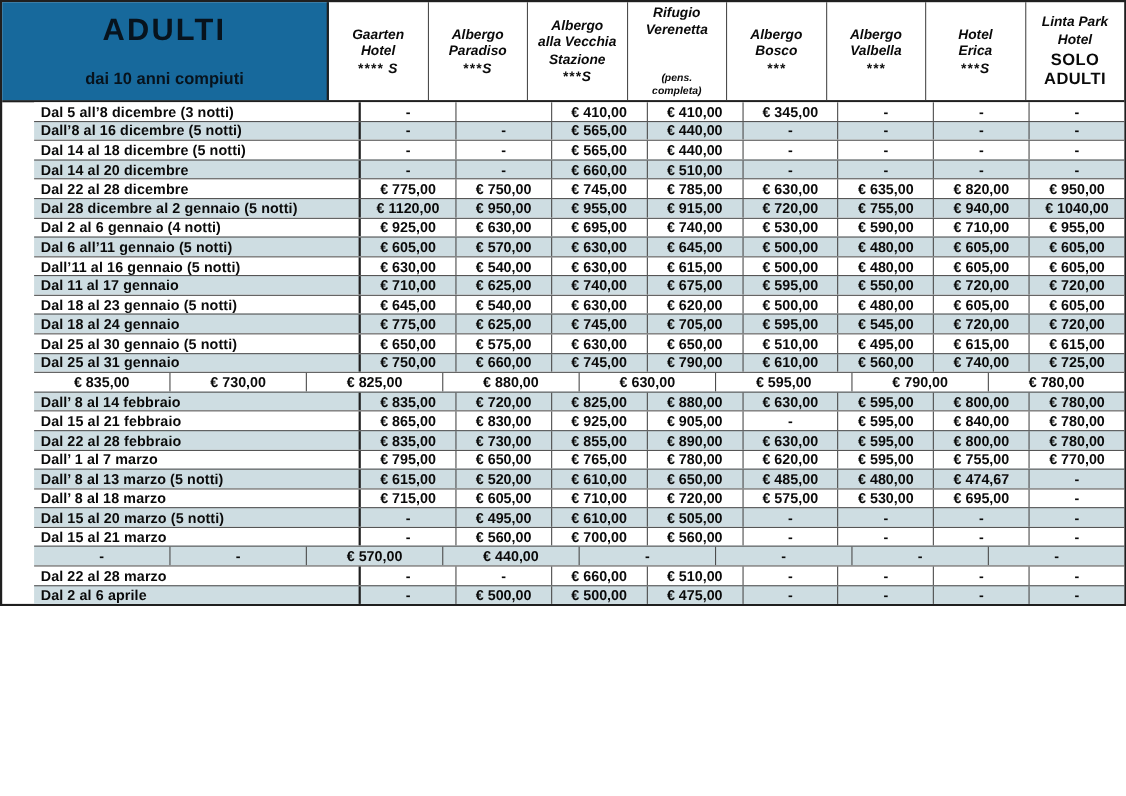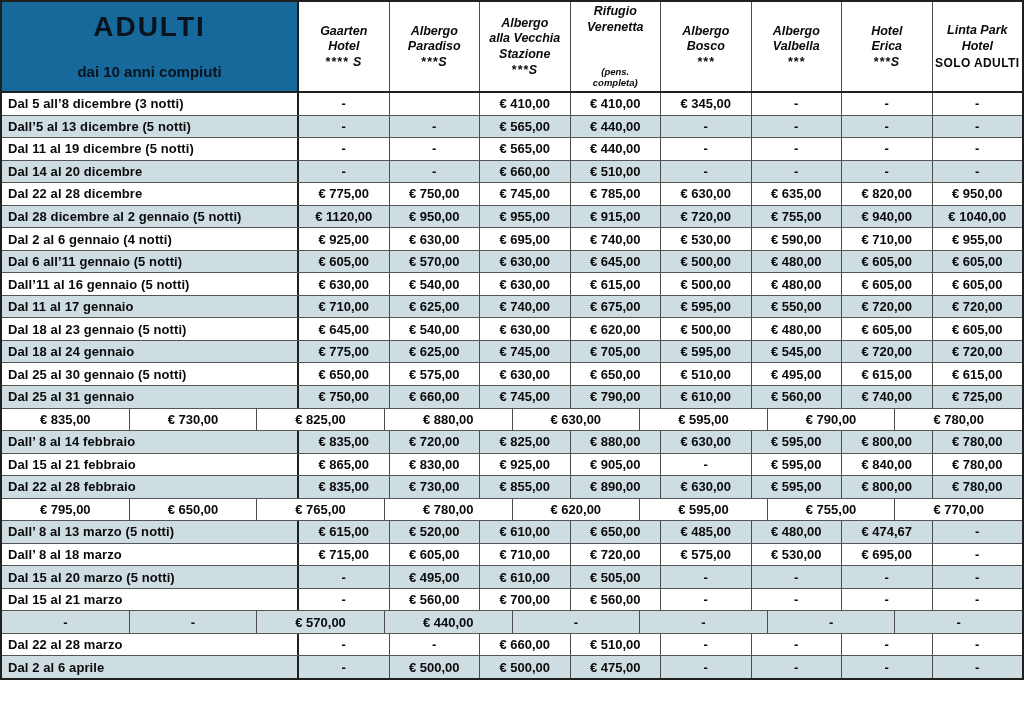--- a/index.html
+++ b/index.html
@@ -1,17 +1,17 @@
 <!DOCTYPE html>
 <html><head>
 <meta charset="utf-8">
 <style>
   html,body { margin:0; padding:0; background:#ffffff; }
   .tbl {
-    width:1024px; height:680px; box-sizing:border-box;
+    width:1024px; height:551px; box-sizing:border-box;
     border:2px solid #1f1f1f;
     display:flex; flex-direction:column;
     font-family:"Liberation Sans", sans-serif;
     color:#0a0a0a; background:#ffffff;
   }
   
   .head { display:flex; flex:0 0 80px; border-bottom:2px solid #1f1f1f; }
   .title-cell {
     flex:0 0 297px; width:297px; box-sizing:border-box;
     background:#17699c; border-right:2px solid #1f1f1f;
@@ -21,24 +21,24 @@
   .subtitle { font-size:15px; font-weight:bold; color:#07131d; margin-top:22px; }
   .hcell {
     flex:1 1 0; display:flex; flex-direction:column;
     align-items:center; justify-content:center; text-align:center;
     padding:2px 1px; box-sizing:border-box;
   }
   .hcell + .hcell { border-left:1px solid #4c4c4c; }
   .hname { font-weight:bold; font-style:italic; font-size:12.5px; line-height:1.25; white-space:pre-line; }
   .hstars { font-weight:bold; font-style:italic; font-size:12.5px; line-height:1.1; margin-top:1px; letter-spacing:1px; }
   .hnote { font-weight:bold; font-style:italic; font-size:9.5px; line-height:1.15; white-space:pre-line;margin-top:32px; }
-  .hcap { font-weight:bold; font-size:12px; letter-spacing:0.4px; margin-top:2px; }
+  .hcap { font-weight:bold; font-size:15px; letter-spacing:0.4px; margin-top:2px; }
   
   .rows { flex:1 1 auto; display:flex; flex-direction:column; }
-  .row { display:flex; flex:1 1 0; align-items:stretch; background:#ffffff; }
+  .row { display:flex; flex:1 1 0; align-items:stretch; background:#ffffff;margin-left:29px; }
   .row:nth-child(even) { background:#cedde2; }
   .row + .row { border-top:1px solid #555555; }
   .rlabel {
     flex:0 0 297px; width:297px; box-sizing:border-box;
     display:flex; align-items:center; padding-left:6px;
     border-right:2px solid #1f1f1f;
     font-weight:bold; font-size:13px; letter-spacing:0.1px;
   }
   .cell {
     flex:1 1 0; display:flex; align-items:center; justify-content:center;
@@ -123,33 +123,33 @@
         <div class="cell"></div>
         <div class="cell">€ 410,00</div>
         <div class="cell">€ 410,00</div>
         <div class="cell">€ 345,00</div>
         <div class="cell">-</div>
         <div class="cell">-</div>
         <div class="cell">-</div>
       </div>
 
   <div class="row">
-    <div class="rlabel">Dall’5 al 13 dicembre (5 notti)</div>
+    <div class="rlabel">Dall’8 al 16 dicembre (5 notti)</div>
   <div class="cell">-</div>
         <div class="cell">-</div>
         <div class="cell">€ 565,00</div>
         <div class="cell">€ 440,00</div>
         <div class="cell">-</div>
         <div class="cell">-</div>
         <div class="cell">-</div>
         <div class="cell">-</div>
       </div>
 
   <div class="row">
-    <div class="rlabel">Dal 11 al 19 dicembre (5 notti)</div>
+    <div class="rlabel">Dal 14 al 18 dicembre (5 notti)</div>
   <div class="cell">-</div>
         <div class="cell">-</div>
         <div class="cell">€ 565,00</div>
         <div class="cell">€ 440,00</div>
         <div class="cell">-</div>
         <div class="cell">-</div>
         <div class="cell">-</div>
         <div class="cell">-</div>
       </div>
 
@@ -326,20 +326,21 @@
         <div class="cell">€ 730,00</div>
         <div class="cell">€ 855,00</div>
         <div class="cell">€ 890,00</div>
         <div class="cell">€ 630,00</div>
         <div class="cell">€ 595,00</div>
         <div class="cell">€ 800,00</div>
         <div class="cell">€ 780,00</div>
       </div>
 
   <div class="row">
+    <div class="rlabel">Dall’ 1 al 7 marzo</div>
   <div class="cell">€ 795,00</div>
         <div class="cell">€ 650,00</div>
         <div class="cell">€ 765,00</div>
         <div class="cell">€ 780,00</div>
         <div class="cell">€ 620,00</div>
         <div class="cell">€ 595,00</div>
         <div class="cell">€ 755,00</div>
         <div class="cell">€ 770,00</div>
       </div>
 

